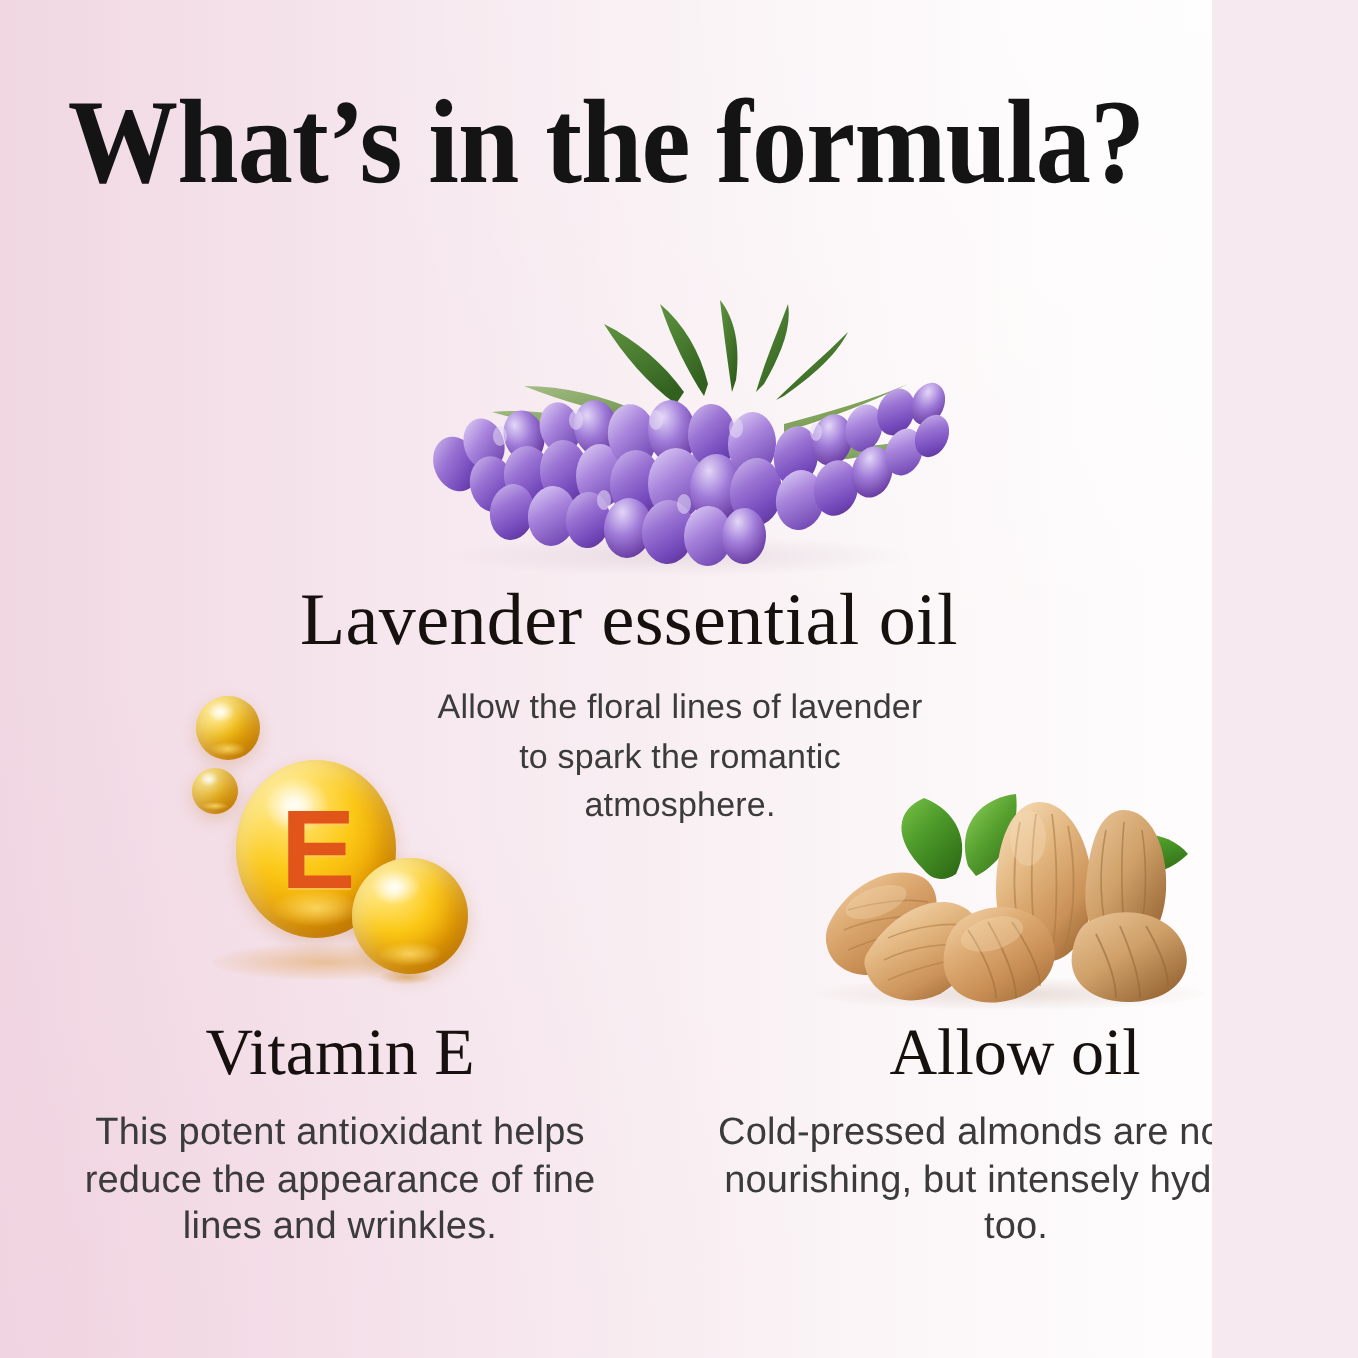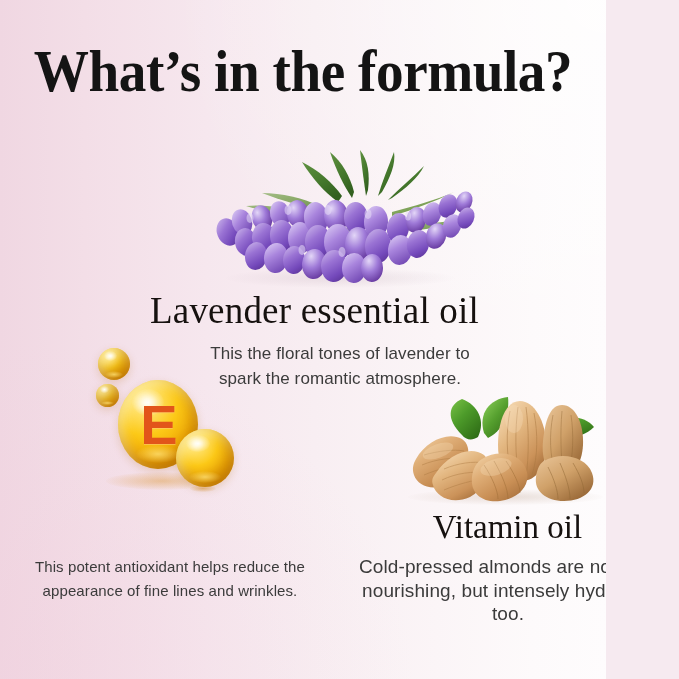--- a/index.html
+++ b/index.html
@@ -87,21 +87,21 @@
     letter-spacing:0.1px;
   }
 
   
   #vitamine-heading {
     left:10px; width:320px; top:509px;
     font-size:33px; line-height:37px;
   }
   #vitamine-copy {
     left:24px; width:292px; top:555px;
-    font-size:15px; line-height:23.5px;
+    font-size:19px; line-height:23.5px;
     letter-spacing:0.1px;
   }
 
   
   #almond-heading {
     left:345px; width:325px; top:509px;
     font-size:33px; line-height:37px;
   }
   #almond-copy {
     left:358px; width:300px; top:555px;
@@ -312,32 +312,33 @@
         <ellipse cx="136" cy="62" rx="3.5" ry="5"></ellipse>
         <ellipse cx="176" cy="66" rx="3.5" ry="5"></ellipse>
         <ellipse cx="216" cy="68" rx="3" ry="4.5"></ellipse>
         <ellipse cx="150" cy="104" rx="3.5" ry="5"></ellipse>
         <ellipse cx="110" cy="102" rx="3.5" ry="5"></ellipse>
       </g>
     </svg>
   </div>
 
   <div class="heading" id="lavender-heading">Lavender essential oil</div>
-  <div class="body-copy" id="lavender-copy">This the floral tones of lavender to spark the romantic atmosphere.</div>
+  <div class="body-copy" id="lavender-copy">Allow the floral lines of lavender to spark the romantic atmosphere.</div>
 
   <div id="vitamine-photo">
     <div id="vit-shadow"></div>
     <div id="vit-shadow-dot"></div>
     <div class="drop" id="drop-small1"></div>
     <div class="drop" id="drop-small2"></div>
     <div class="drop" id="drop-main"></div>
     <div id="vit-e-letter">E</div>
     <div class="drop" id="drop-lower"></div>
   </div>
 
+  <div class="heading" id="vitamine-heading">Vitamin E</div>
   <div class="body-copy" id="vitamine-copy">This potent antioxidant helps reduce the appearance of fine lines and wrinkles.</div>
 
   <div id="almond-shadow"></div>
   <div id="almond-photo">
     <svg viewBox="0 0 215 120" width="215" height="120" aria-hidden="true">
       <defs>
         <linearGradient id="nutG" x1="0.15" y1="0" x2="0.9" y2="1">
           <stop offset="0%" stop-color="#f0cfa3"></stop>
           <stop offset="30%" stop-color="#dfae77"></stop>
           <stop offset="65%" stop-color="#c98f55"></stop>
@@ -420,16 +421,16 @@
         <path d="M146 78 C 164 68, 188 74, 194 90 C 200 106, 186 118, 166 118 C 148 118, 136 108, 138 94 C 139 86, 142 80, 146 78 Z" fill="url(#nutG3)"></path>
         <g stroke="#8f6634" stroke-width="0.9" opacity="0.55" fill="none">
           <path d="M150 84 C 156 96, 160 108, 160 116"></path>
           <path d="M162 80 C 168 94, 172 106, 172 116"></path>
           <path d="M175 80 C 182 92, 186 102, 186 110"></path>
         </g>
       </g>
     </svg>
   </div>
 
-  <div class="heading" id="almond-heading">Vitamin oil</div>
+  <div class="heading" id="almond-heading">Allow oil</div>
   <div class="body-copy" id="almond-copy">Cold-pressed almonds are not only nourishing, but intensely hydrating too.</div>
 
 </div>
 
 </body></html>

